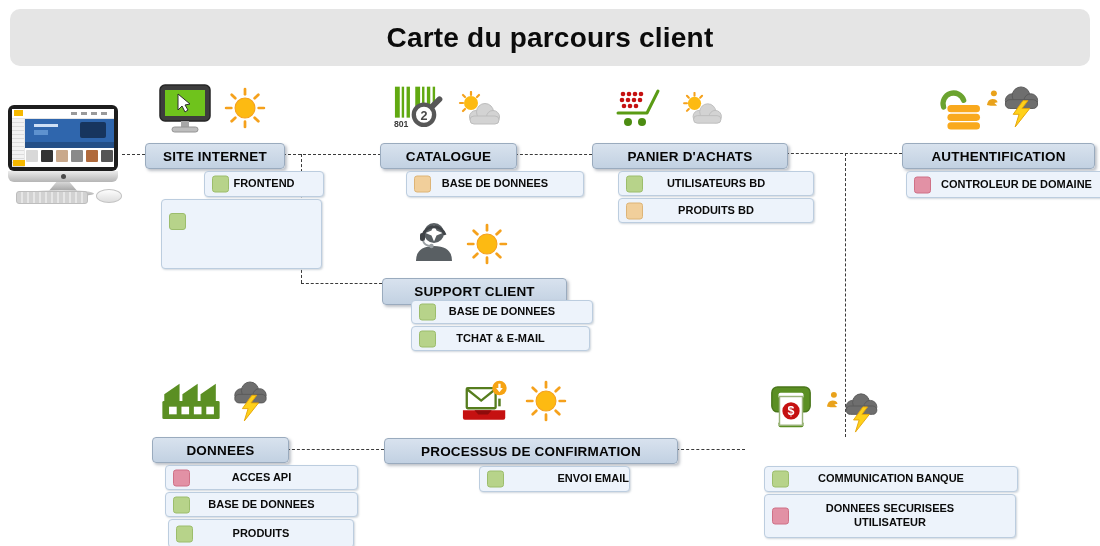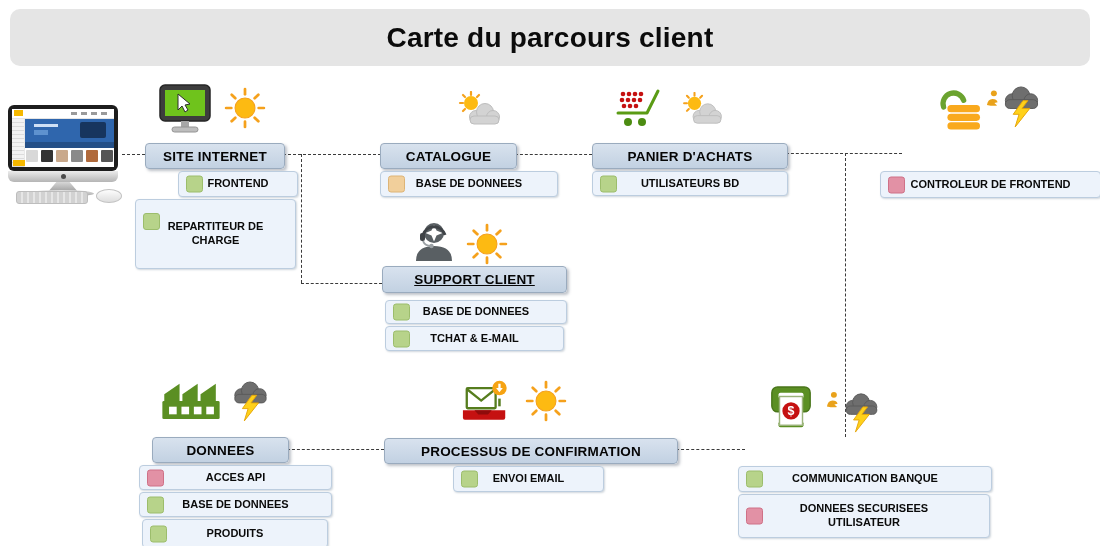--- a/index.html
+++ b/index.html
@@ -10,21 +10,21 @@
   #title-bar{left:10px;top:9px;width:1080px;height:57px;background:#e5e5e5;border-radius:10px;
              display:flex;align-items:center;justify-content:center;}
   #title-bar h1{margin:0;font-size:28px;font-weight:bold;color:#0b0b0b;letter-spacing:.2px;}
   
   .hdr{background:linear-gradient(#d8e2ee,#c2d1e2);border:1px solid #9aabbe;border-radius:4px;
        box-shadow:2px 2px 3px rgba(110,120,135,.45);display:flex;align-items:center;justify-content:center;
        font-weight:bold;font-size:13.5px;color:#050505;letter-spacing:.2px;white-space:nowrap;}
   
   .item{background:#edf3fb;border:1px solid #bccddf;border-radius:4px;
         box-shadow:1px 1px 2px rgba(140,155,170,.4);display:flex;align-items:center;justify-content:center;
-        font-weight:bold;font-size:11px;color:#0a0a0a;text-align:center;line-height:1.25;}
+        font-weight:bold;font-size:11px;color:#0a0a0a;text-align:center;line-height:1.25;margin-left:26px;}
   .dot{position:absolute;left:7px;top:50%;transform:translateY(-50%);width:15px;height:15px;border-radius:3px;}
   .dot.dot-top{top:13px;transform:none;}
   .dot[data-color="green"]{background:#b7d38a;border:1px solid #9cbd6c;}
   .dot[data-color="orange"]{background:#f1cf9b;border:1px solid #ddb477;}
   .dot[data-color="pink"]{background:#e291a5;border:1px solid #cf7187;}
   
   .dash-h{border-top:1px dashed #3a3a3a;height:0;}
   .dash-v{border-left:1px dashed #3a3a3a;width:0;}
   
   .ic svg{width:100%;height:100%;display:block;}
@@ -139,23 +139,39 @@
   </div>
   <div class="abs hdr" style="left:145px;top:143px;width:138px;height:24px;">
     <span>SITE INTERNET</span>
   </div>
   <div class="abs item" style="left:178px;top:171px;width:118px;height:24px;">
     <span class="dot" data-color="green"></span>
     <span>FRONTEND</span>
   </div>
   <div class="abs item" style="left:135px;top:199px;width:161px;height:70px;padding:0 14px;box-sizing:border-box;">
     <span class="dot dot-top" data-color="green"></span>
-    <span>REPARTITEUR DE CHARGE</span>
-  </div>
-
+  </div>
+
+  <div class="abs ic" style="left:393px;top:84px;width:60px;height:46px;">
+    <svg viewBox="0 0 62 46">
+      <g fill="#61a911">
+        <rect x="2" y="2" width="5" height="32"></rect>
+          <rect x="9" y="2" width="2.5" height="32"></rect>
+        <rect x="14" y="2" width="3.5" height="32"></rect>
+        <rect x="23" y="2" width="5" height="20"></rect>
+          <rect x="30" y="2" width="2.5" height="20"></rect>
+        <rect x="35" y="2" width="3.5" height="20"></rect>
+          <rect x="41" y="2" width="2.5" height="20"></rect>
+      </g>
+      <text x="1" y="44" font-size="9" font-weight="bold" fill="#3c3c3c">801</text>
+      <line x1="40" y1="23" x2="48" y2="15" stroke="#575757" stroke-width="6" stroke-linecap="round"></line>
+      <circle cx="32" cy="31" r="10.5" fill="#fff" stroke="#575757" stroke-width="4.5"></circle>
+      <text x="32" y="36" font-size="13" font-weight="bold" fill="#4a4a4a" text-anchor="middle">2</text>
+    </svg>
+  </div>
   <div class="abs ic" style="left:457px;top:91px;width:46px;height:36px;">
     <svg viewBox="0 0 46 36">
       <g stroke="#F5A11C" stroke-width="2.2" stroke-linecap="round">
         <line x1="14" y1="1" x2="14" y2="4"></line>
           <line x1="3" y1="12" x2="6" y2="12"></line>
         <line x1="6" y1="4" x2="8" y2="6"></line>
           <line x1="22" y1="4" x2="20" y2="6"></line>
           <line x1="6" y1="20" x2="8" y2="18"></line>
       </g>
       <circle cx="14" cy="12" r="7" fill="#FDBA12"></circle>
@@ -213,20 +229,24 @@
       </g>
     </svg>
   </div>
   <div class="abs hdr" style="left:592px;top:143px;width:194px;height:24px;">
     <span>PANIER D'ACHATS</span>
   </div>
   <div class="abs item" style="left:592px;top:171px;width:194px;height:23px;">
     <span class="dot" data-color="green"></span>
     <span>UTILISATEURS BD</span>
   </div>
+  <div class="abs item" style="left:592px;top:198px;width:194px;height:23px;">
+    <span class="dot" data-color="orange"></span>
+    <span>PRODUITS BD</span>
+  </div>
 
   <div class="abs ic" style="left:931px;top:84px;width:52px;height:46px;">
     <svg viewBox="0 0 52 48">
       <path d="M12,24 A11,11 0 1 1 33,17" fill="none" stroke="#6BA32F" stroke-width="5.5" stroke-linecap="round"></path>
       <g fill="#F9A91D">
         <rect x="16" y="22" width="34" height="7.5" rx="3.7"></rect>
         <rect x="16" y="31" width="34" height="7.5" rx="3.7"></rect>
         <rect x="16" y="40" width="34" height="7.5" rx="3.7"></rect>
       </g>
     </svg>
@@ -241,23 +261,26 @@
     <svg viewBox="0 0 40 44">
       <g fill="#6e6e6e" stroke="#5a5a5a" stroke-width="1">
         <circle cx="11" cy="16" r="7"></circle>
           <circle cx="20" cy="11" r="9"></circle>
           <circle cx="30" cy="16" r="7"></circle>
         <rect x="4" y="15" width="33" height="9" rx="4.5"></rect>
       </g>
       <polygon points="22,16 12,30 18,30 14,43 29,24 21,24 27,16" fill="#FFD11A" stroke="#E5A50A" stroke-width="1"></polygon>
     </svg>
   </div>
+  <div class="abs hdr" style="left:902px;top:143px;width:191px;height:24px;">
+    <span>AUTHENTIFICATION</span>
+  </div>
   <div class="abs item" style="left:880px;top:171px;width:219px;height:25px;">
     <span class="dot" data-color="pink"></span>
-    <span>CONTROLEUR DE FRONTEND</span>
+    <span>CONTROLEUR DE DOMAINE</span>
   </div>
 
   <div class="abs ic" style="left:412px;top:220px;width:44px;height:42px;">
     <svg viewBox="0 0 44 42">
       <path d="M4,41 Q4,26 22,26 Q40,26 40,41 Z" fill="#595f63"></path>
       <circle cx="22" cy="13" r="10" fill="#595f63"></circle>
       <polygon points="22,4.5 24.5,10.5 30.5,13 24.5,15.5 22,21.5 19.5,15.5 13.5,13 19.5,10.5" fill="#fff"></polygon>
       <path d="M11,15 A11.5,11.5 0 0 1 33,15" fill="none" stroke="#3f4347" stroke-width="3"></path>
       <rect x="8" y="13" width="5" height="8" rx="2" fill="#3f4347"></rect>
       <path d="M11,21 Q13,26 19,26" fill="none" stroke="#9aa0a4" stroke-width="2"></path>
@@ -272,21 +295,21 @@
         <line x1="2" y1="20" x2="7" y2="20"></line>
           <line x1="33" y1="20" x2="38" y2="20"></line>
         <line x1="7.3" y1="7.3" x2="10.8" y2="10.8"></line>
           <line x1="29.2" y1="29.2" x2="32.7" y2="32.7"></line>
         <line x1="7.3" y1="32.7" x2="10.8" y2="29.2"></line>
           <line x1="29.2" y1="10.8" x2="32.7" y2="7.3"></line>
       </g>
       <circle cx="20" cy="20" r="9.5" fill="#FDBA12" stroke="#F5A11C"></circle>
     </svg>
   </div>
-  <div class="abs hdr" style="left:382px;top:266px;width:183px;height:25px;text-decoration:underline;">
+  <div class="abs hdr" style="left:382px;top:278px;width:183px;height:25px;">
     <span>SUPPORT CLIENT</span>
   </div>
   <div class="abs item" style="left:385px;top:300px;width:180px;height:22px;">
     <span class="dot" data-color="green"></span>
     <span>BASE DE DONNEES</span>
   </div>
   <div class="abs item" style="left:385px;top:326px;width:177px;height:23px;">
     <span class="dot" data-color="green"></span>
     <span>TCHAT &amp; E-MAIL</span>
   </div>
@@ -361,21 +384,21 @@
           <line x1="29.2" y1="29.2" x2="32.7" y2="32.7"></line>
         <line x1="7.3" y1="32.7" x2="10.8" y2="29.2"></line>
           <line x1="29.2" y1="10.8" x2="32.7" y2="7.3"></line>
       </g>
       <circle cx="20" cy="20" r="9.5" fill="#FDBA12" stroke="#F5A11C"></circle>
     </svg>
   </div>
   <div class="abs hdr" style="left:384px;top:438px;width:292px;height:24px;">
     <span>PROCESSUS DE CONFIRMATION</span>
   </div>
-  <div class="abs item" style="left:453px;top:466px;width:149px;height:24px;">
+  <div class="abs item" style="left:453px;top:466px;width:149px;height:24px;justify-content:flex-end;">
     <span class="dot" data-color="green"></span>
     <span>ENVOI EMAIL</span>
   </div>
 
   <div class="abs ic" style="left:767px;top:385px;width:48px;height:46px;">
     <svg viewBox="0 0 48 48">
       <rect x="4" y="2" width="40" height="26" rx="6" fill="#5b8f23" stroke="#49761a" stroke-width="1.5"></rect>
       <rect x="11" y="8" width="26" height="6" rx="2" fill="#fff"></rect>
       <rect x="11" y="38" width="26" height="6" rx="2" fill="#5b8f23"></rect>
       <rect x="12" y="12" width="24" height="30" fill="#fff" stroke="#9bb37a" stroke-width="1.5"></rect>

